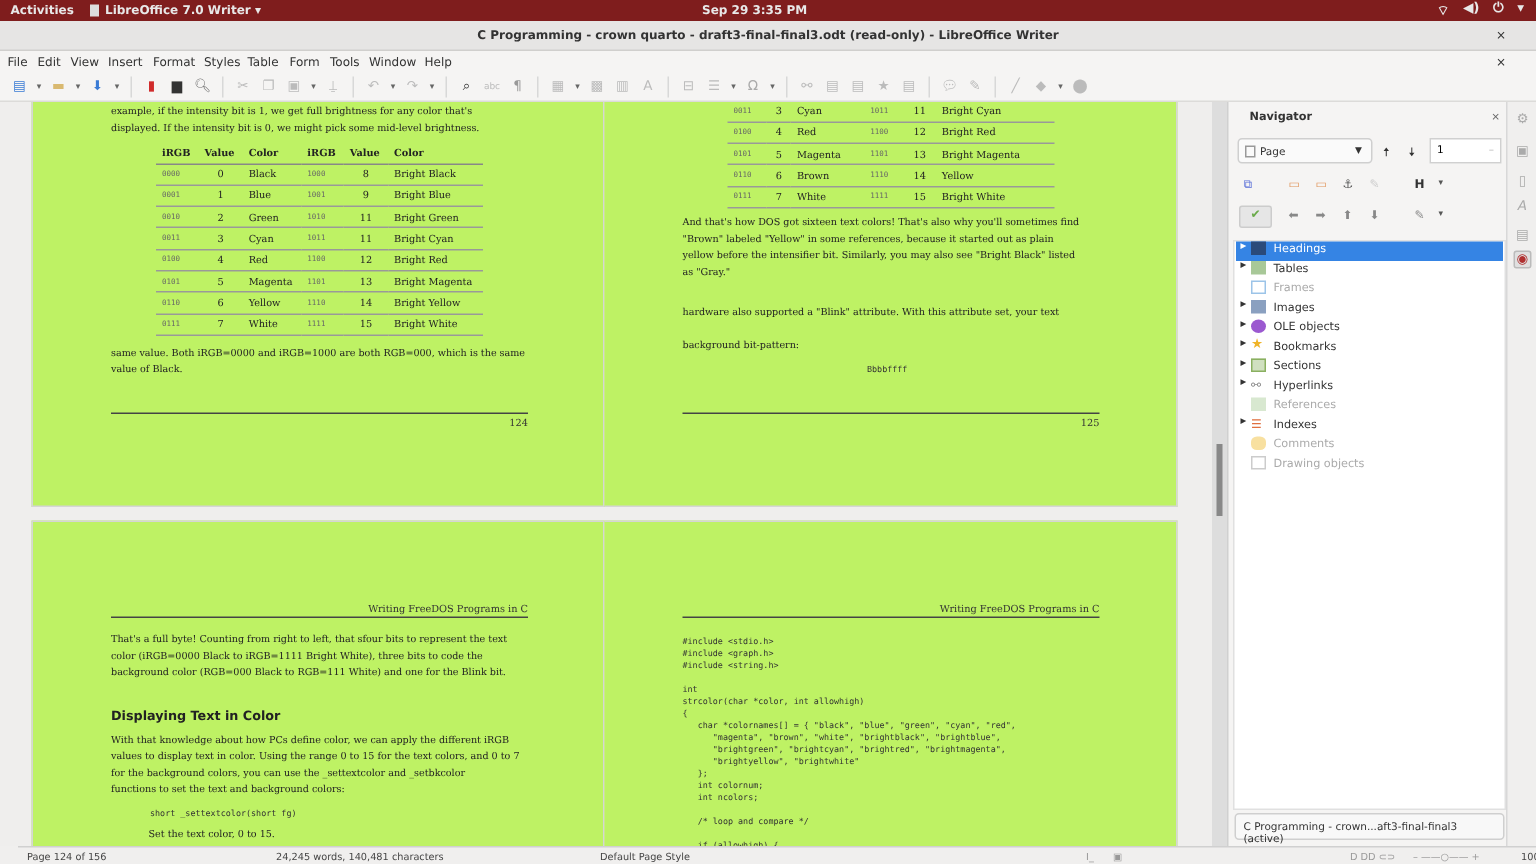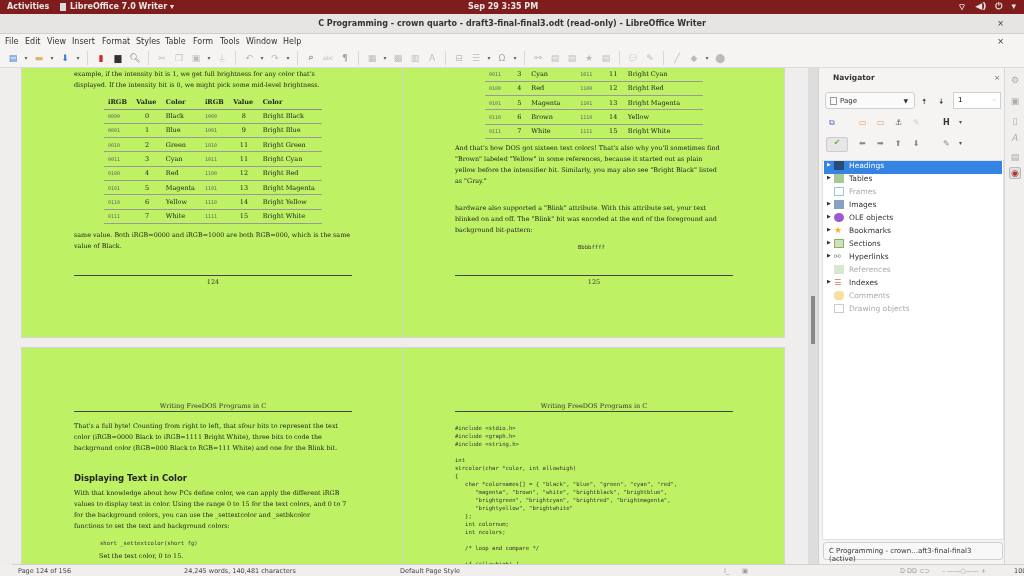--- a/index.html
+++ b/index.html
@@ -21,21 +21,21 @@
 .sep{width:1px;height:14px;background:#d8d8d8;margin:0 3px}
 .canvas{position:absolute;top:68px;left:0;width:808px;height:496px;background:#efeeed;overflow:hidden}
 .page{position:absolute;background:#bef264;border:1px solid #d5d5d5}
 .ptext{position:absolute;font-family:"DejaVu Serif",serif;font-size:6.4px;color:#222;line-height:11px}
 table.col{position:absolute;border-collapse:collapse;font-family:"DejaVu Serif",serif;font-size:6.5px;color:#222}
 table.col th{text-align:left;font-weight:bold;height:14px;border-bottom:1px solid #888;padding:0 4px}
 table.col td{height:14.3px;border-bottom:1px solid #999;padding:0 4px}
 table.col td.m{font-family:"DejaVu Sans Mono",monospace;font-size:5px;color:#666}
 table.col td.n{text-align:center}
 .rule{position:absolute;height:1px;background:#444}
-.pnum{position:absolute;font-family:"DejaVu Serif",serif;font-size:6.5px;color:#333;text-align:center}
+.pnum{position:absolute;font-family:"DejaVu Serif",serif;font-size:6.5px;color:#333;text-align:right}
 .code{position:absolute;font-family:"DejaVu Sans Mono",monospace;font-size:5.6px;color:#333;line-height:8px;white-space:pre}
 .h2{position:absolute;font-family:"DejaVu Sans",sans-serif;font-size:8.5px;font-weight:bold;color:#222}
 .vscroll{position:absolute;left:808px;top:68px;width:10px;height:496px;background:#ddd}
 .vscroll .thumb{position:absolute;left:3px;top:228px;width:4px;height:48px;background:#888}
 .navpanel{position:absolute;left:818px;top:68px;width:186px;height:496px;background:#f5f4f3;border-left:1px solid #d0d0d0}
 .navpanel .title{position:absolute;left:14px;top:5px;font-size:7.5px;font-weight:bold;color:#333}
 .navpanel .close{position:absolute;right:4px;top:6px;font-size:7px;color:#666}
 .pagesel{position:absolute;left:6px;top:24px;width:90px;height:17px;border:1px solid #cfcfcf;border-radius:3px;background:#fafafa;font-size:7px;color:#333;padding:4px 0 0 14px}
 .pagesel .chk{position:absolute;left:4px;top:4px;width:7px;height:8px;border:1px solid #999}
 .pagesel .arr{position:absolute;right:6px;top:4px;font-size:6px}
@@ -277,21 +277,20 @@
             <td class="n">15</td>
             <td>Bright White</td>
           </tr>
     </tbody>
       </table>
     <div class="ptext" style="left:52px;top:94px">And that's how DOS got sixteen text colors! That's also why you'll sometimes find</div>
     <div class="ptext" style="left:52px;top:105px">"Brown" labeled "Yellow" in some references, because it started out as plain</div>
     <div class="ptext" style="left:52px;top:116px">yellow before the intensifier bit. Similarly, you may also see "Bright Black" listed</div>
     <div class="ptext" style="left:52px;top:127px">as "Gray."</div>
     <div class="ptext" style="left:52px;top:154px">hardware also supported a "Blink" attribute. With this attribute set, your text</div>
-    <div class="ptext" style="left:52px;top:165px">blinked on and off. The "Blink" bit was encoded at the end of the foreground and</div>
     <div class="ptext" style="left:52px;top:176px">background bit-pattern:</div>
     <div class="code" style="left:175px;top:194px">Bbbbffff</div>
     <div class="rule" style="left:52px;top:226px;width:278px"></div>
     <div class="pnum" style="left:52px;top:229px;width:278px">125</div>
   </div>
 
   <div class="page" style="left:21px;top:279px;width:382px;height:240px">
     <div class="pnum" style="left:52px;top:54px;width:278px">Writing FreeDOS Programs in C</div>
     <div class="rule" style="left:52px;top:63px;width:278px"></div>
     <div class="ptext" style="left:52px;top:73px">That's a full byte! Counting from right to left, that sfour bits to represent the text</div>

